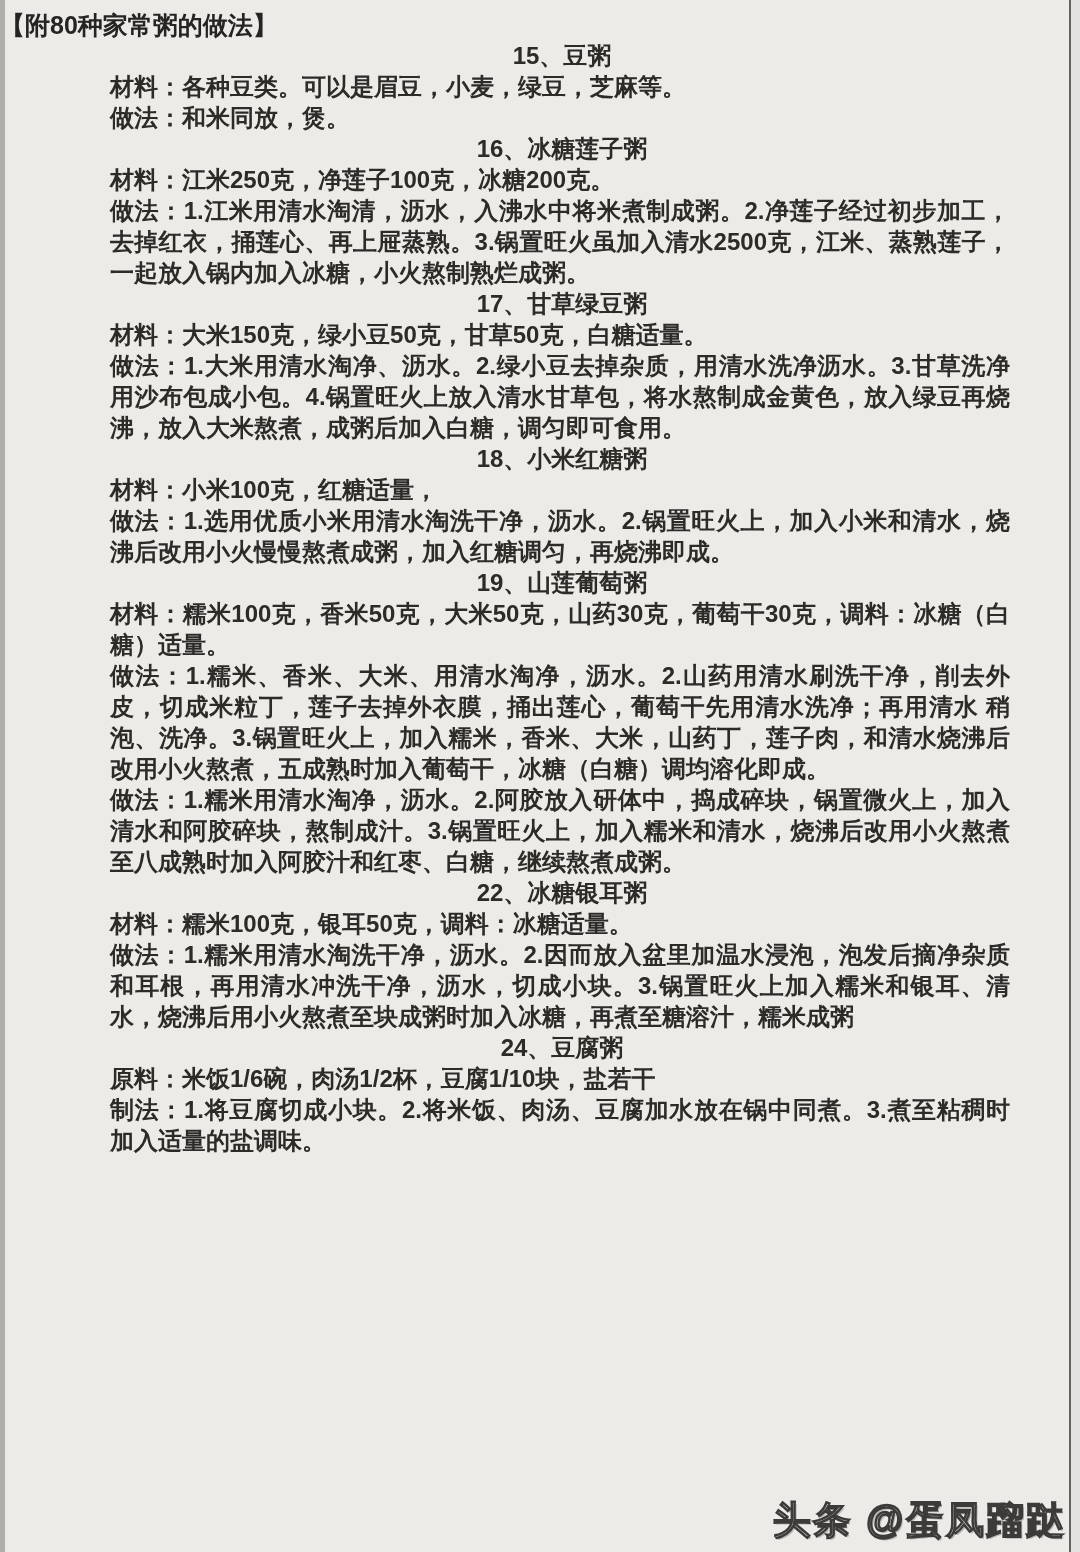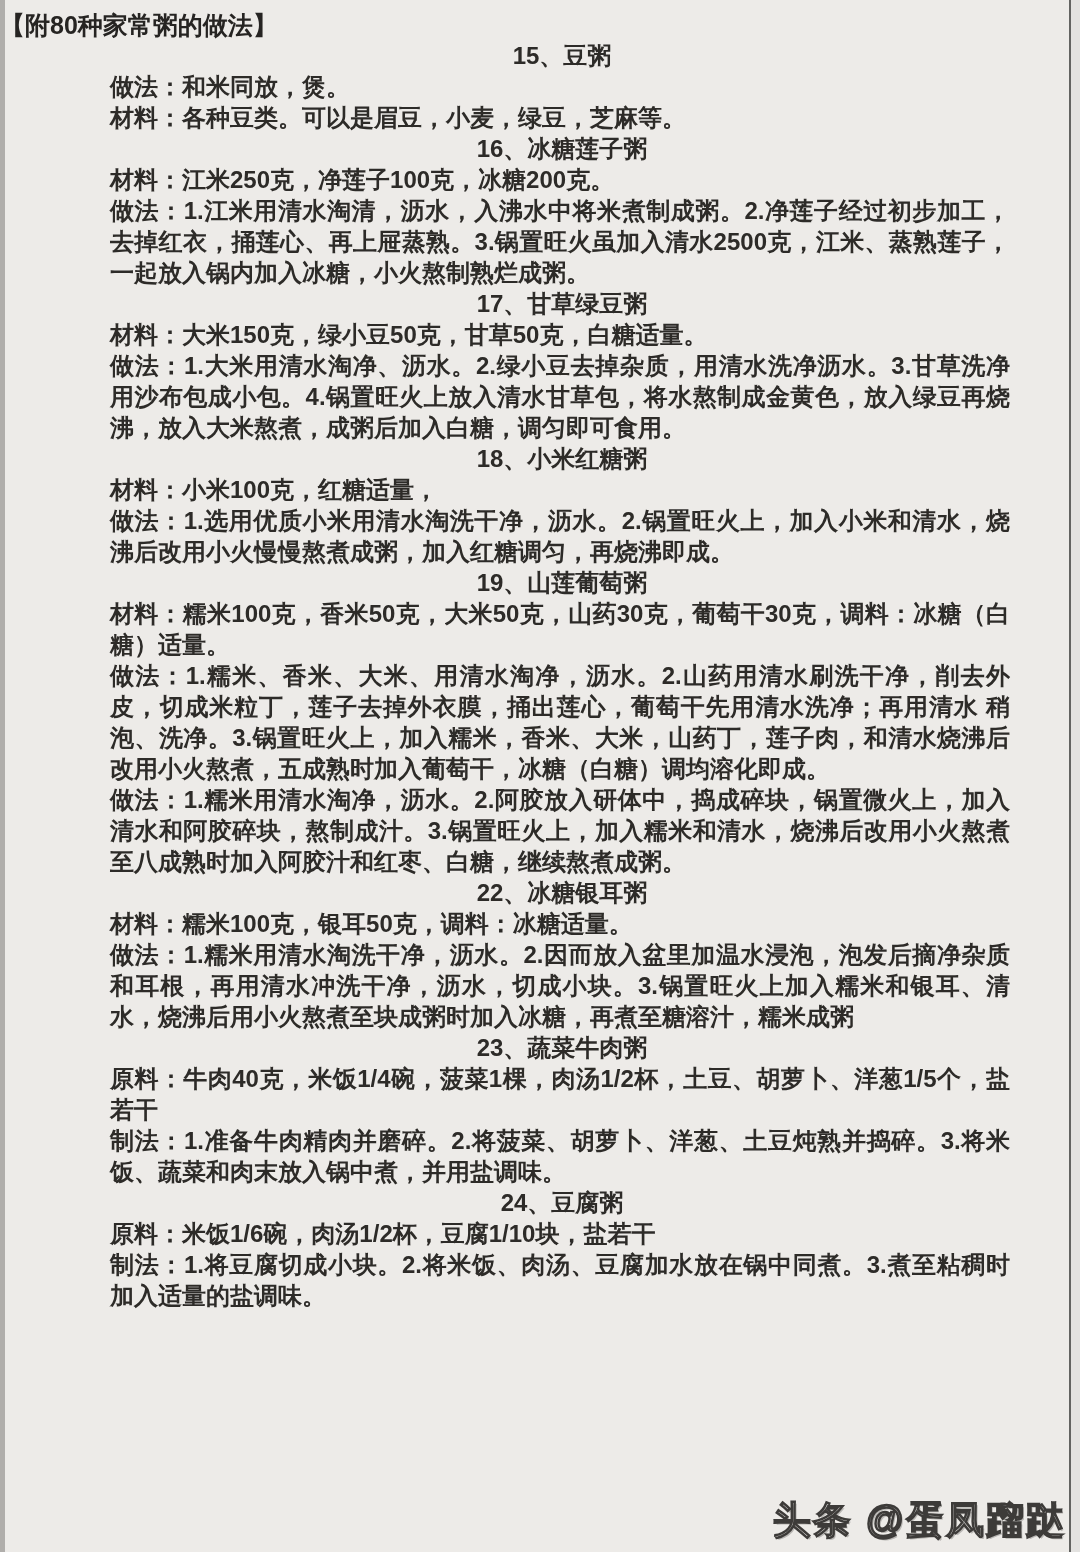--- a/index.html
+++ b/index.html
@@ -61,22 +61,22 @@
 <div class="edge-left"></div>
 <div class="edge-right-line"></div>
 <div class="edge-right-pad"></div>
 
 <div class="doc-title">【附80种家常粥的做法】</div>
 
 <div class="doc-body">
 
   <section>
     <div class="recipe-heading">15、豆粥</div>
+    <p class="recipe-paragraph">材料：各种豆类。可以是眉豆，小麦，绿豆，芝麻等。</p>
     <p class="recipe-paragraph">做法：和米同放，煲。</p>
-    <p class="recipe-paragraph">材料：各种豆类。可以是眉豆，小麦，绿豆，芝麻等。</p>
   </section>
 
   <section>
     <div class="recipe-heading">16、冰糖莲子粥</div>
     <p class="recipe-paragraph">材料：江米250克，净莲子100克，冰糖200克。</p>
     <p class="recipe-paragraph">做法：1.江米用清水淘清，沥水，入沸水中将米煮制成粥。2.净莲子经过初步加工，去掉红衣，捅莲心、再上屉蒸熟。3.锅置旺火虽加入清水2500克，江米、蒸熟莲子，一起放入锅内加入冰糖，小火熬制熟烂成粥。</p>
   </section>
 
   <section>
     <div class="recipe-heading">17、甘草绿豆粥</div>
@@ -100,25 +100,20 @@
   <section>
     <p class="recipe-paragraph">做法：1.糯米用清水淘净，沥水。2.阿胶放入研体中，捣成碎块，锅置微火上，加入清水和阿胶碎块，熬制成汁。3.锅置旺火上，加入糯米和清水，烧沸后改用小火熬煮至八成熟时加入阿胶汁和红枣、白糖，继续熬煮成粥。</p>
   </section>
 
   <section>
     <div class="recipe-heading">22、冰糖银耳粥</div>
     <p class="recipe-paragraph">材料：糯米100克，银耳50克，调料：冰糖适量。</p>
     <p class="recipe-paragraph">做法：1.糯米用清水淘洗干净，沥水。2.因而放入盆里加温水浸泡，泡发后摘净杂质和耳根，再用清水冲洗干净，沥水，切成小块。3.锅置旺火上加入糯米和银耳、清水，烧沸后用小火熬煮至块成粥时加入冰糖，再煮至糖溶汁，糯米成粥</p>
   </section>
 
-  <section>
-    <div class="recipe-heading">23、蔬菜牛肉粥</div>
-    <p class="recipe-paragraph">原料：牛肉40克，米饭1/4碗，菠菜1棵，肉汤1/2杯，土豆、胡萝卜、洋葱1/5个，盐若干</p>
-    <p class="recipe-paragraph">制法：1.准备牛肉精肉并磨碎。2.将菠菜、胡萝卜、洋葱、土豆炖熟并捣碎。3.将米饭、蔬菜和肉末放入锅中煮，并用盐调味。</p>
-  </section>
 
   <section>
     <div class="recipe-heading">24、豆腐粥</div>
     <p class="recipe-paragraph">原料：米饭1/6碗，肉汤1/2杯，豆腐1/10块，盐若干</p>
     <p class="recipe-paragraph">制法：1.将豆腐切成小块。2.将米饭、肉汤、豆腐加水放在锅中同煮。3.煮至粘稠时加入适量的盐调味。</p>
   </section>
 
 </div>
 
 <div class="watermark">头条 @蛋凤蹓跶</div>

